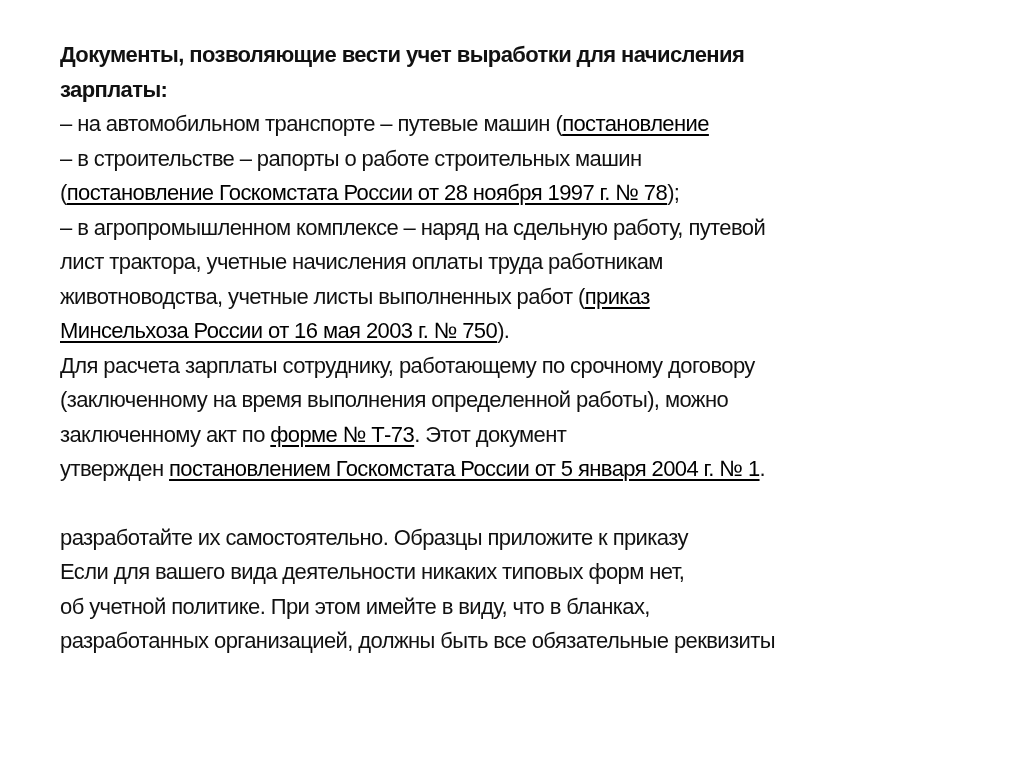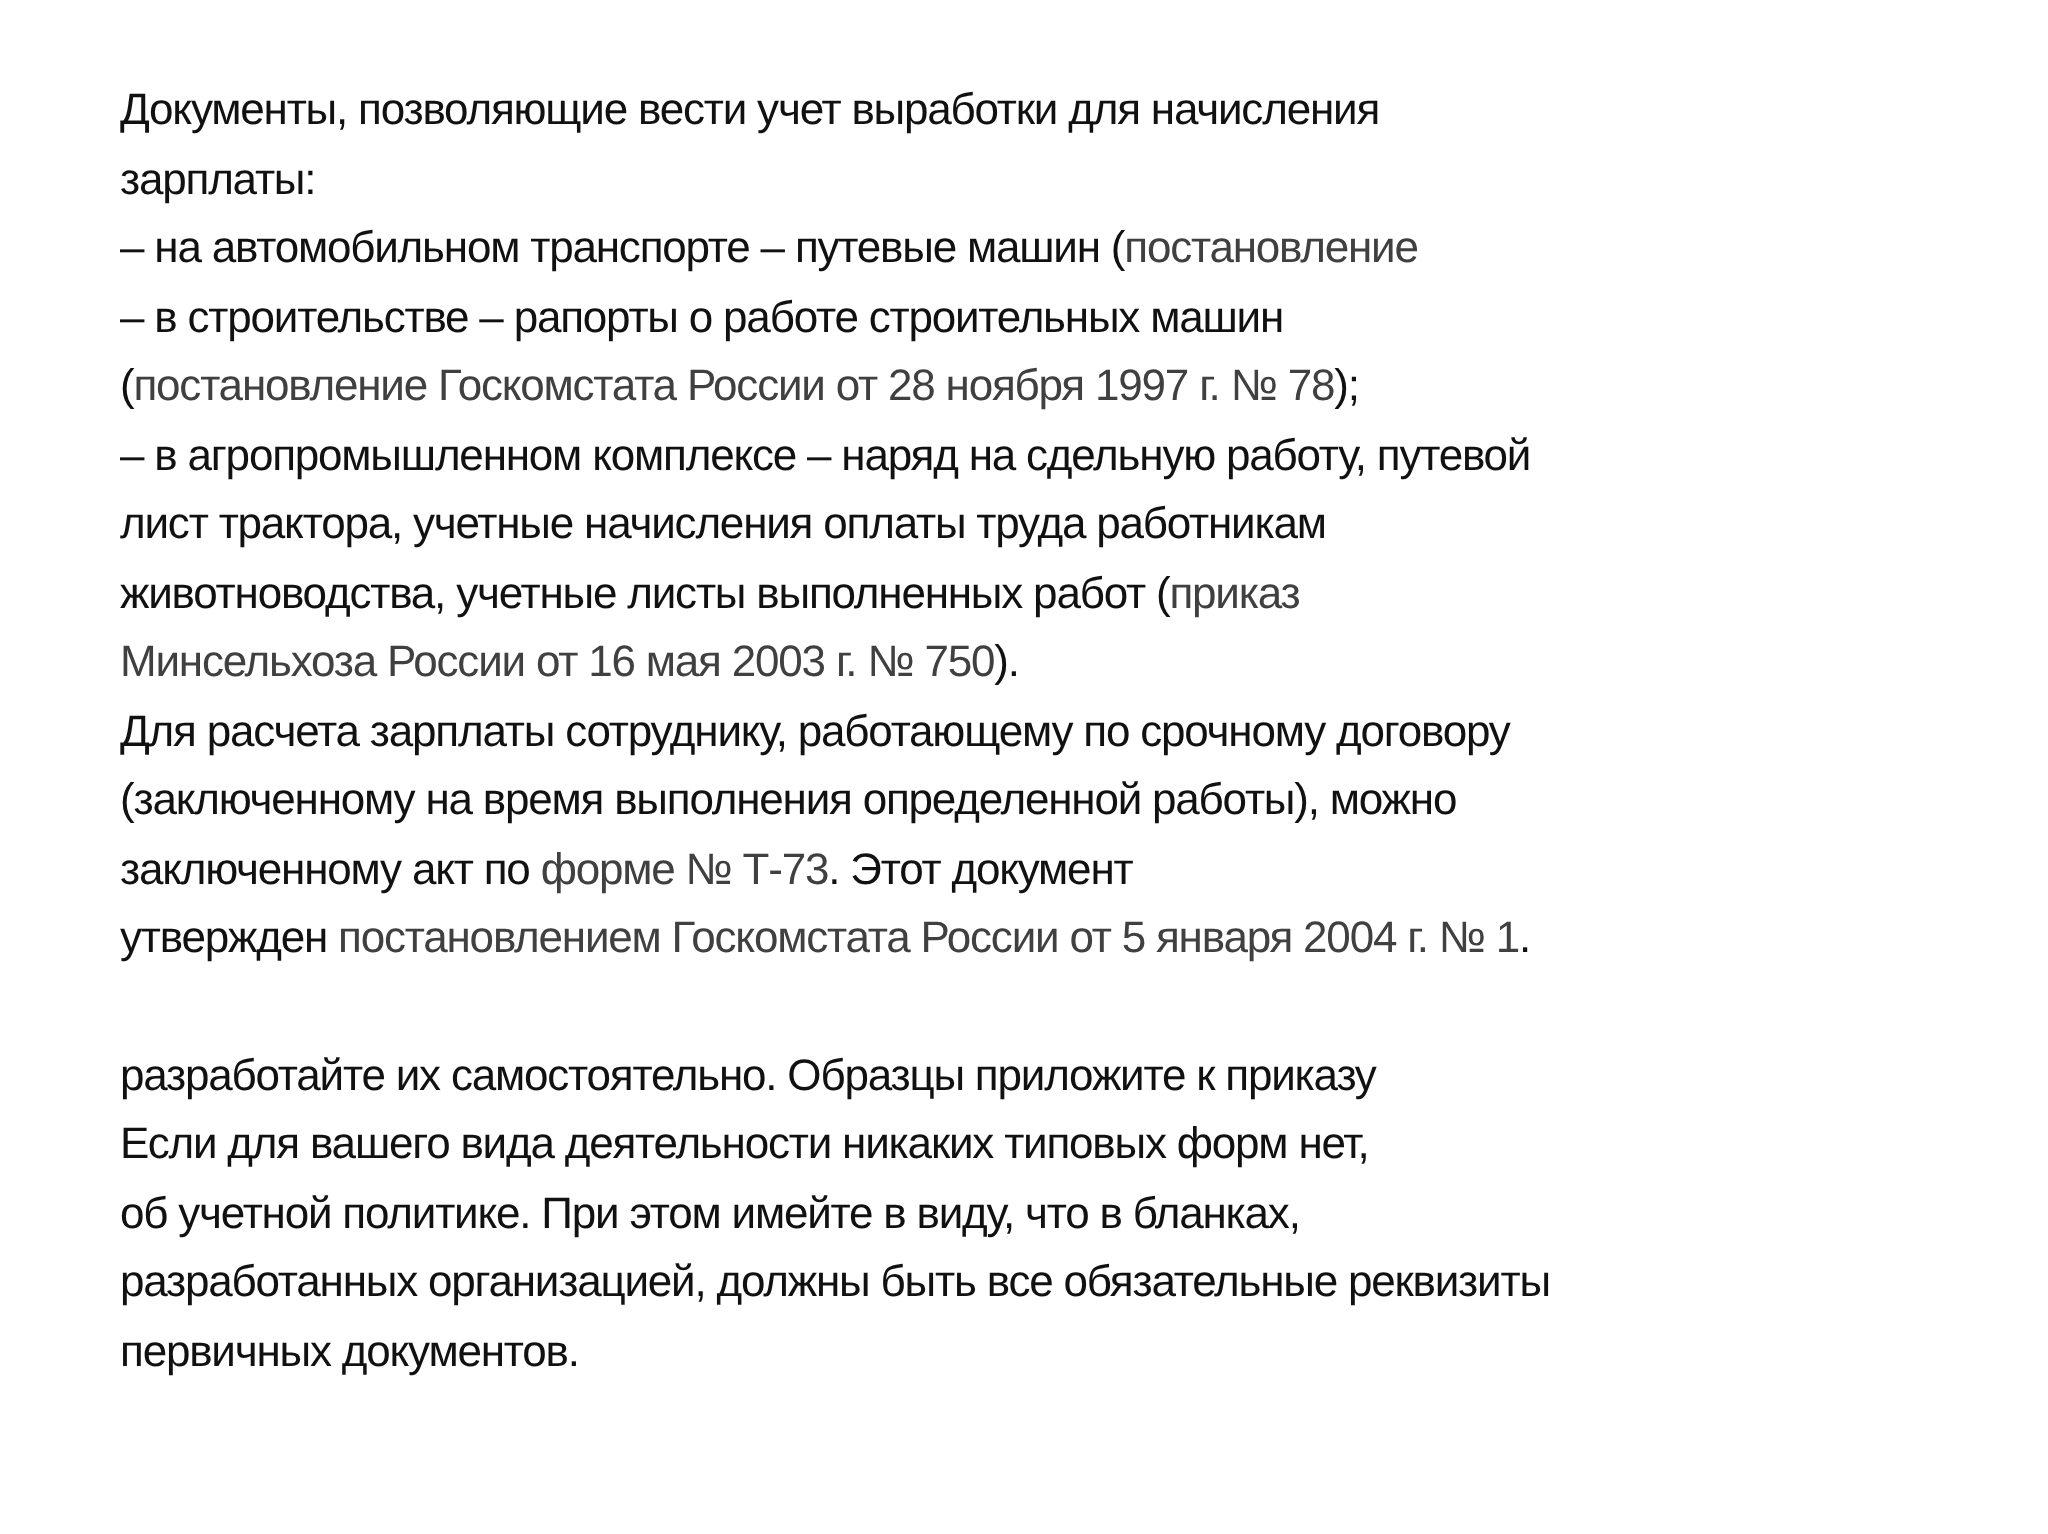--- a/index.html
+++ b/index.html
@@ -7,22 +7,22 @@
     width: 1024px; height: 767px; background: #ffffff; overflow: hidden;
     font-family: "Liberation Sans", sans-serif;
   }
   .slide { position: absolute; left: 0; top: 0; width: 1024px; height: 767px; }
   .content {
     position: absolute; left: 60px; top: 38px; width: 920px;
     font-size: 22px; line-height: 34.5px; color: #111;
     letter-spacing: -0.6px;
   }
   .line { white-space: nowrap; display: block; height: 34.5px; }
-  .title { font-weight: normal; }
-  a { color: #404040; text-underline-offset: 3px; }
+  .title { font-weight: bold; }
+  a { color: #000000; text-decoration: underline; text-underline-offset: 3px; }
   .gap { height: 34px; }
 </style>
 </head>
 <body>
 
 <div class="slide">
   <div class="content">
 
     <span class="line title">Документы, позволяющие вести учет выработки для начисления</span>
     <span class="line title">зарплаты:</span>
@@ -39,15 +39,14 @@
     <span class="line">(заключенному на время выполнения определенной работы), можно</span>
     <span class="line"><span>заключенному акт по </span><a>форме № Т-73</a><span>. Этот документ</span></span>
     <span class="line"><span>утвержден </span><a>постановлением Госкомстата России от 5 января 2004 г. № 1</a><span>.</span></span>
 
     <div class="gap"></div>
 
     <span class="line">разработайте их самостоятельно. Образцы приложите к приказу</span>
     <span class="line">Если для вашего вида деятельности никаких типовых форм нет,</span>
     <span class="line">об учетной политике. При этом имейте в виду, что в бланках,</span>
     <span class="line">разработанных организацией, должны быть все обязательные реквизиты</span>
-    <span class="line">первичных документов.</span>
   </div>
 </div>
 
 </body></html>

